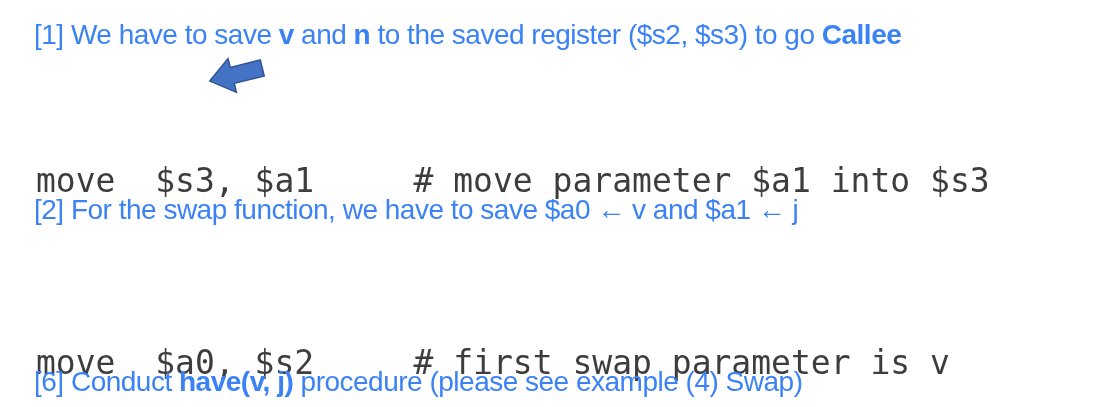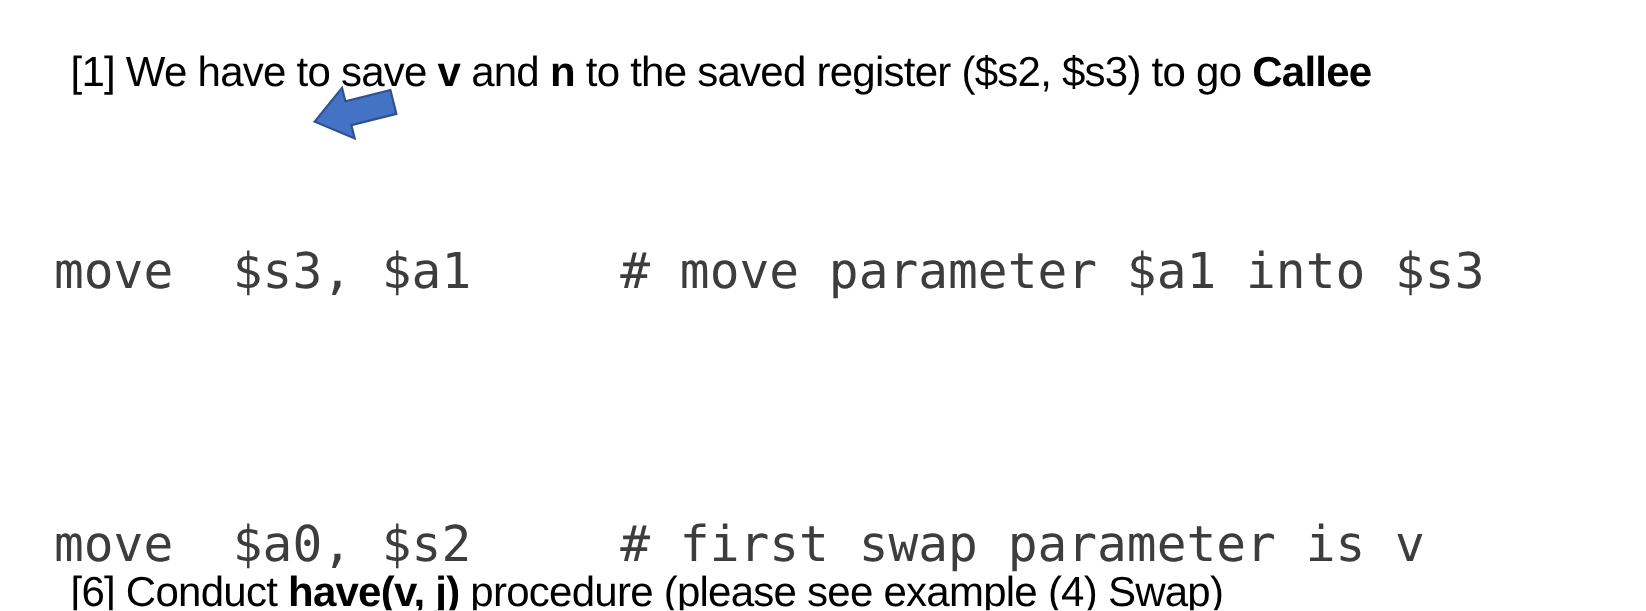--- a/index.html
+++ b/index.html
@@ -11,25 +11,25 @@
     position: relative;
     width: 1097px;
     height: 407px;
     background: #ffffff;
     overflow: hidden;
     font-family: "Liberation Sans", sans-serif;
   }
   .heading {
     position: absolute;
     left: 30px;
-    margin: 17px;
+    margin: 4px;
     font-size: 28px;
     line-height: 36px;
     letter-spacing: -0.5px;
-    color: #000000;
+    color: #3b82f6;
     white-space: pre;
     font-family: "Liberation Sans", sans-serif;
   }
   .heading .bold { font-weight: 700; }
   .code-block {
     position: absolute;
     left: 36px;
     font-family: "DejaVu Sans Mono", "Liberation Mono", monospace;
     font-size: 33px;
     line-height: 44px;
@@ -58,20 +58,21 @@
   <div class="arrow-wrap">
     <svg viewBox="0 0 60 40" xmlns="http://www.w3.org/2000/svg">
       <polygon stroke="#2f528f" stroke-width="1.5" points="2,20 26,2 26,11.5 58,11.5 58,28.5 26,28.5 26,38" fill="#4472c4"></polygon>
     </svg>
   </div>
 
   <div class="code-block" style="top:71px">
     <div class="code-line">move  $s3, $a1     # move parameter $a1 into $s3</div>
   </div>
 
+  <p class="heading" style="top:188px"><span>[2] For the swap function, we have to save $a0 ← v and $a1 ← j</span></p>
 
   <div class="code-block" style="top:253px">
     <div class="code-line">move  $a0, $s2     # first swap parameter is v</div>
     
   </div>
 
   <p class="heading" style="top:360px"><span>[6] Conduct </span><span class="bold">have(v, j)</span><span> procedure (please see example (4) Swap)</span></p>
 
 </div>
 

